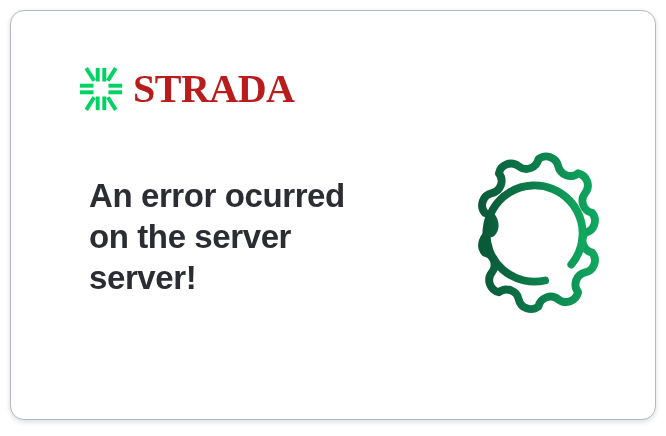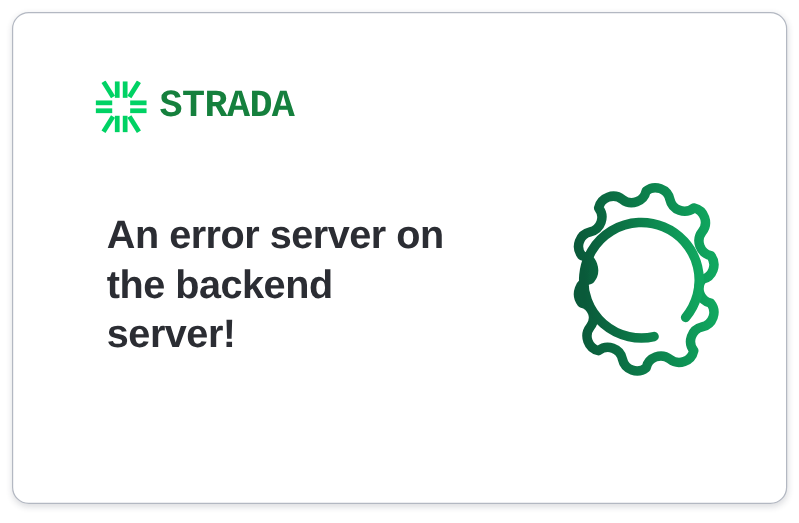--- a/index.html
+++ b/index.html
@@ -45,27 +45,27 @@
     align-items: center;
     gap: 10px;
   }
   .brand-mark {
     width: 44px;
     height: 44px;
     display: block;
     flex: 0 0 auto;
   }
   .brand-word {
-    font-size: 32px;
+    font-size: 40px;
     font-weight: 700;
     letter-spacing: -0.5px;
     line-height: 1;
-    color: #15803d;
+    color: #b91c1c;
     white-space: nowrap;
-    font-family: Liberation Mono, monospace;
+    font-family: Liberation Serif, serif;
   }
 
   
   .message {
     position: absolute;
     left: 78px;
     top: 164px;
     width: 300px;
     font-size: 33px;
     line-height: 41px;
@@ -119,21 +119,21 @@
 
           <rect x="21" y="66" width="9" height="34" rx="0" transform="rotate(32 25.5 83)"></rect>
 
           <rect x="70" y="66" width="9" height="34" rx="0" transform="rotate(-32 74.5 83)"></rect>
         </g>
       </svg>
 
       <span class="brand-word">STRADA</span>
     </div>
 
-    <div class="message">An error server on the backend server!</div>
+    <div class="message">An error ocurred on the server server!</div>
 
     <div class="gear-wrap">
       <svg class="gear-svg" viewBox="0 0 200 200" aria-hidden="true">
         <defs>
           <linearGradient id="gearGrad" x1="0" y1="0.45" x2="1" y2="0.4">
             <stop offset="0%" stop-color="#0a5a3a"></stop>
             <stop offset="45%" stop-color="#0c7a49"></stop>
             <stop offset="100%" stop-color="#10a75f"></stop>
           </linearGradient>
         </defs>

